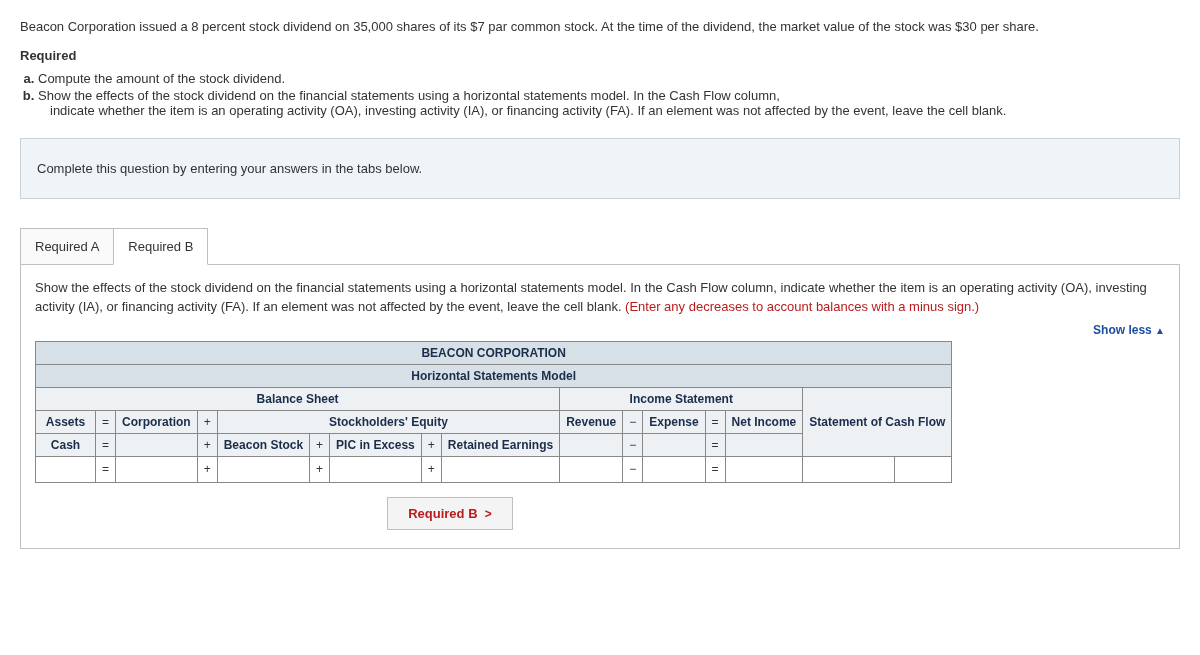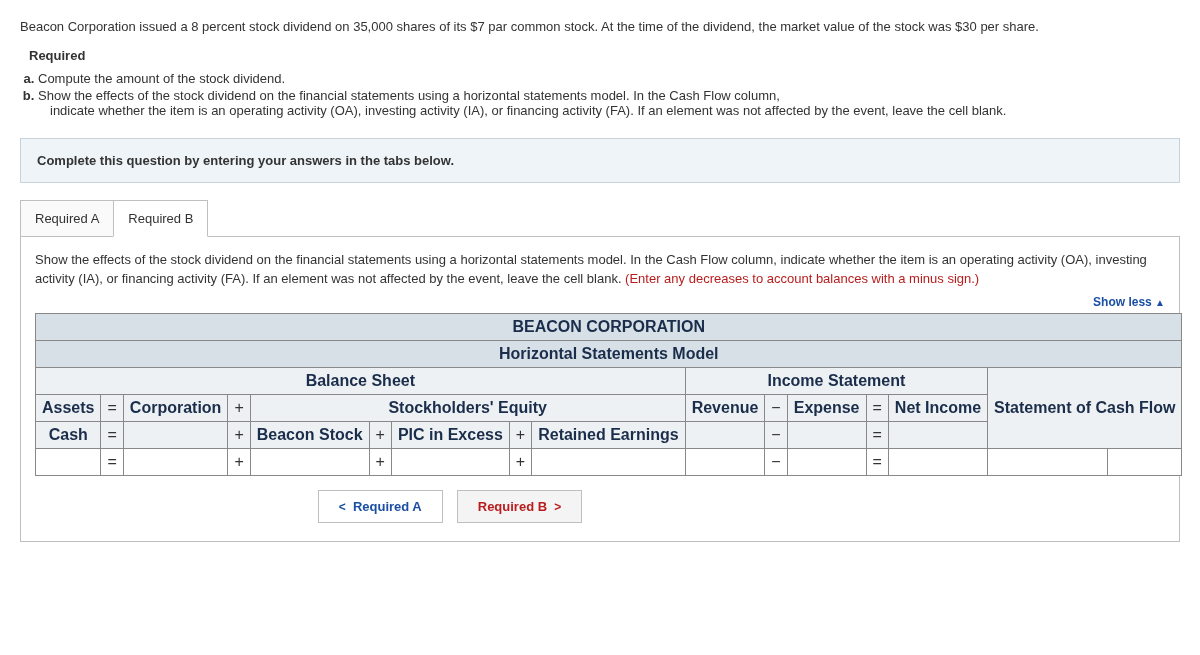--- a/index.html
+++ b/index.html
@@ -5,32 +5,32 @@
   * { box-sizing: border-box; }
   body {
     font-family: Arial, Helvetica, sans-serif;
     font-size: 13px;
     color: #333;
     margin: 0;
     padding: 18px 20px;
     background: #fff;
   }
   .intro { line-height: 1.4; }
-  .req-heading { font-weight: bold; margin: 12px 9px 8px; }
+  .req-heading { font-weight: bold; margin: 12px 0 8px; }
   ol.req-list { margin: 0 0 20px 0; padding-left: 18px; }
   ol.req-list li { margin-bottom: 2px; }
   ol.req-list li::marker { font-weight: bold; }
   .sub { padding-left: 12px; }
 
   .instr-bar {
     background: #eef4f8;
     border: 1px solid #c8d2d8;
-    padding: 14px 16px;
-    font-weight: bold;
-    margin-bottom: 17px;
+    padding: 22px 16px;
+    font-weight: normal;
+    margin-bottom: 29px;
   }
 
   .tabs {
     display: flex;
     margin-bottom: -1px;
   }
   .tab {
     border: 1px solid #bfbfbf;
     padding: 10px 14px;
     background: #fafafa;
@@ -59,21 +59,21 @@
     font-weight: bold;
     cursor: pointer;
     margin: 6px 0 4px;
     font-size: 12px;
   }
   .showless .tri { font-size: 10px; }
 
   
   table.model {
     border-collapse: collapse;
-    font-size: 16px;
+    font-size: 12px;
   }
   table.model th, table.model td {
     border: 1px solid #888;
     text-align: center;
     vertical-align: middle;
     padding: 4px 6px;
     background: #eef1f4;
     font-weight: bold;
     color: #1a2d4a;
     white-space: nowrap;
@@ -214,22 +214,18 @@
       <td class="input"></td>
       <td class="op-input">=</td>
       <td class="input"></td>
       <td class="input" style="min-width:80px"></td>
       <td class="input" style="min-width:50px"></td>
     </tr>
   </tbody>
     </table>
 
   <div class="nav-btns">
-    <button class="nav-btn">
-      <span class="chev">&lt;</span>&nbsp;
-      <span>Required A</span>
-    </button>
     <button class="nav-btn disabled">
       <span>Required B</span>&nbsp;
       <span class="chev">&gt;</span>
     </button>
   </div>
 </div>
 
 </body></html>

